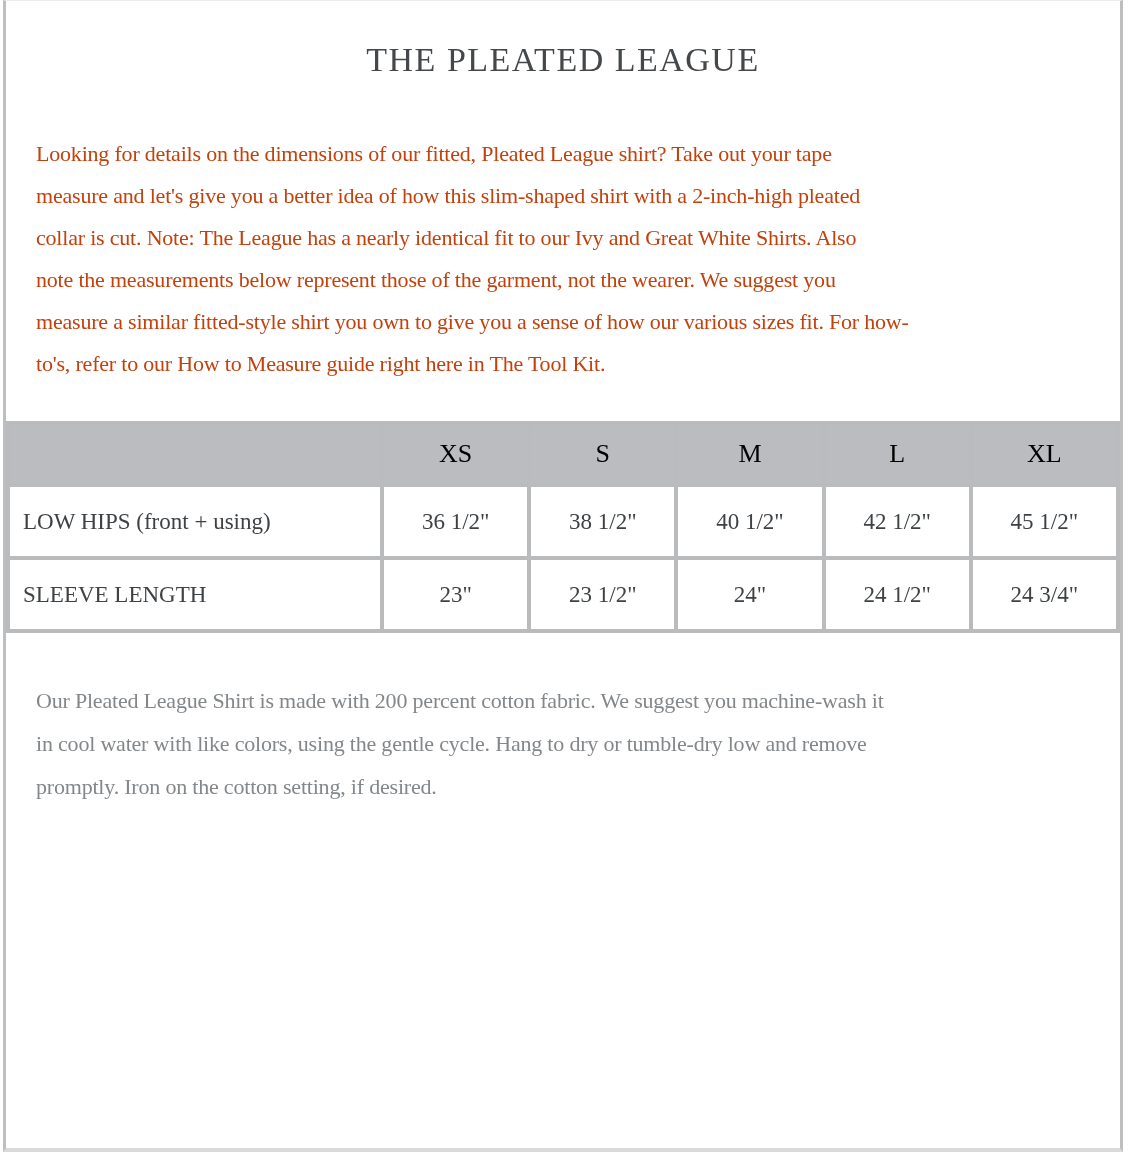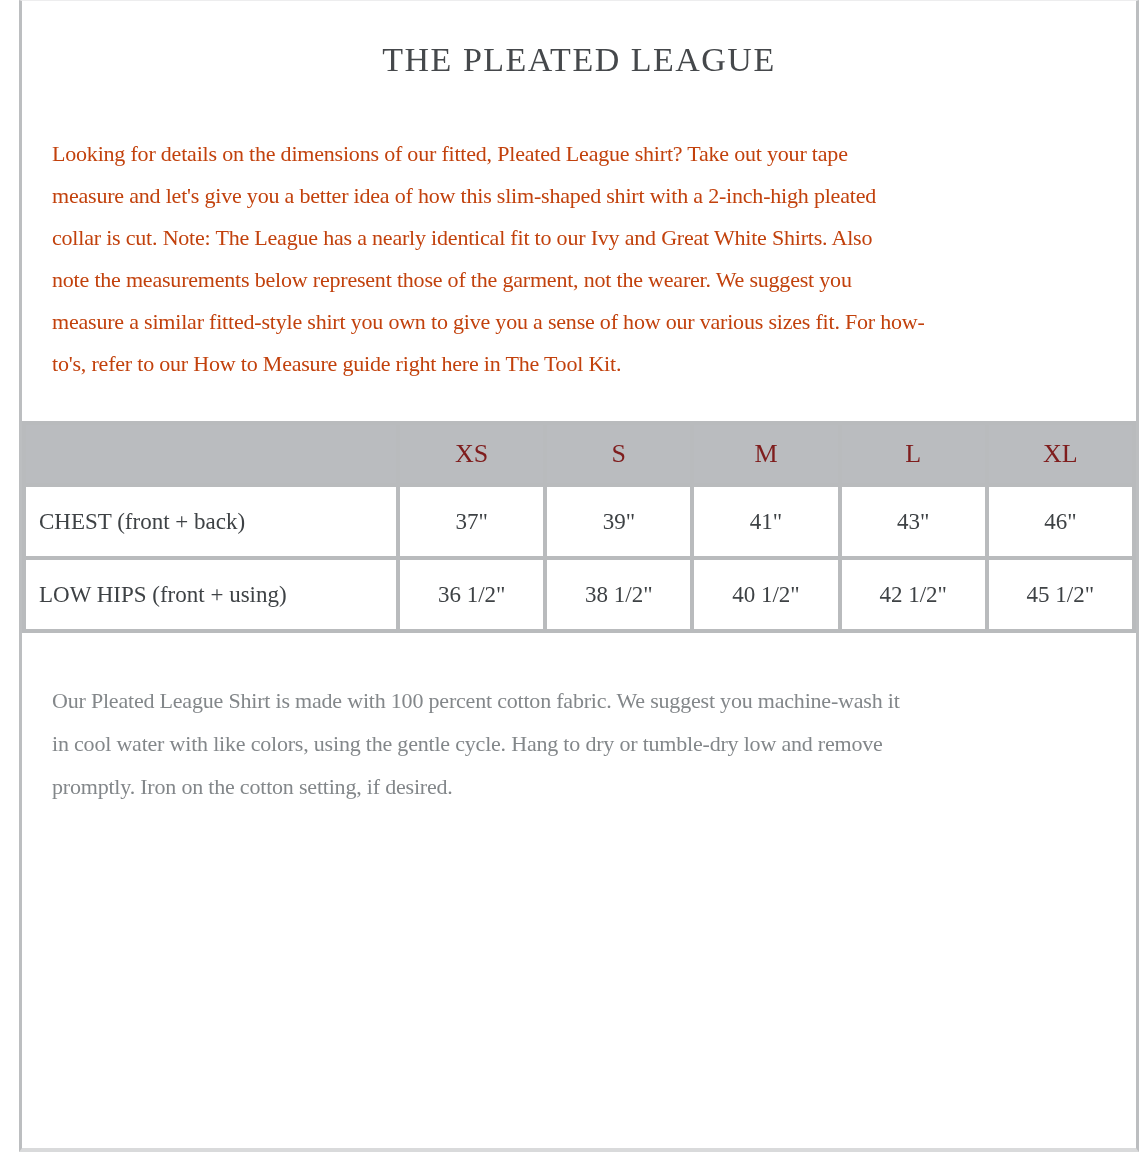--- a/index.html
+++ b/index.html
@@ -10,21 +10,21 @@
   .page {
     position: relative;
     width: 1142px;
     height: 1164px;
     background: #ffffff;
     font-family: "Liberation Serif", "DejaVu Serif", serif;
     overflow: hidden;
   }
   .panel {
     position: absolute;
-    left: 19px;
+    left: 3px;
     top: 0;
     width: 1120px;
     height: 1152px;
     box-sizing: border-box;
     border-left: 3px solid #bcbec0;
     border-right: 3px solid #bcbec0;
     border-bottom: 4px solid #d9dadb;
     border-top: 1px solid #ededee;
     background: #ffffff;
   }
@@ -53,21 +53,21 @@
     border: 4px solid #b9bbbd;
   }
   table.size-chart col.label-col { width: 33.7%; }
   table.size-chart col.size-col  { width: 13.26%; }
   table.size-chart th {
     background: #babcbf;
     border: 4px solid #b9bbbd;
     height: 56px;
     font-weight: normal;
     font-size: 26px;
-    color: #7f1d1d;
+    color: #000000;
     vertical-align: middle;
   }
   table.size-chart td {
     background: #ffffff;
     border: 4px solid #b9bbbd;
     height: 67px;
     font-size: 23px;
     color: #3e4245;
     text-align: center;
     vertical-align: middle;
@@ -114,36 +114,36 @@
           <th></th>
           <th>XS</th>
           <th>S</th>
           <th>M</th>
           <th>L</th>
           <th>XL</th>
         </tr>
       </thead>
       <tbody>
         <tr>
-          <td class="label-cell">CHEST (front + back)</td>
-          <td>37"</td>
-          <td>39"</td>
-          <td>41"</td>
-          <td>43"</td>
-          <td>46"</td>
-        </tr>
-        <tr>
           <td class="label-cell">LOW HIPS (front + using)</td>
           <td>36 1/2"</td>
           <td>38 1/2"</td>
           <td>40 1/2"</td>
           <td>42 1/2"</td>
           <td>45 1/2"</td>
         </tr>
+        <tr>
+          <td class="label-cell">SLEEVE LENGTH</td>
+          <td>23"</td>
+          <td>23 1/2"</td>
+          <td>24"</td>
+          <td>24 1/2"</td>
+          <td>24 3/4"</td>
+        </tr>
       </tbody>
     </table>
 
-    <p class="care-text">Our Pleated League Shirt is made with 100 percent cotton fabric. We suggest you machine-wash it
+    <p class="care-text">Our Pleated League Shirt is made with 200 percent cotton fabric. We suggest you machine-wash it
 in cool water with like colors, using the gentle cycle. Hang to dry or tumble-dry low and remove
 promptly. Iron on the cotton setting, if desired.</p>
 
   </div>
 </div>
 
 </body></html>

